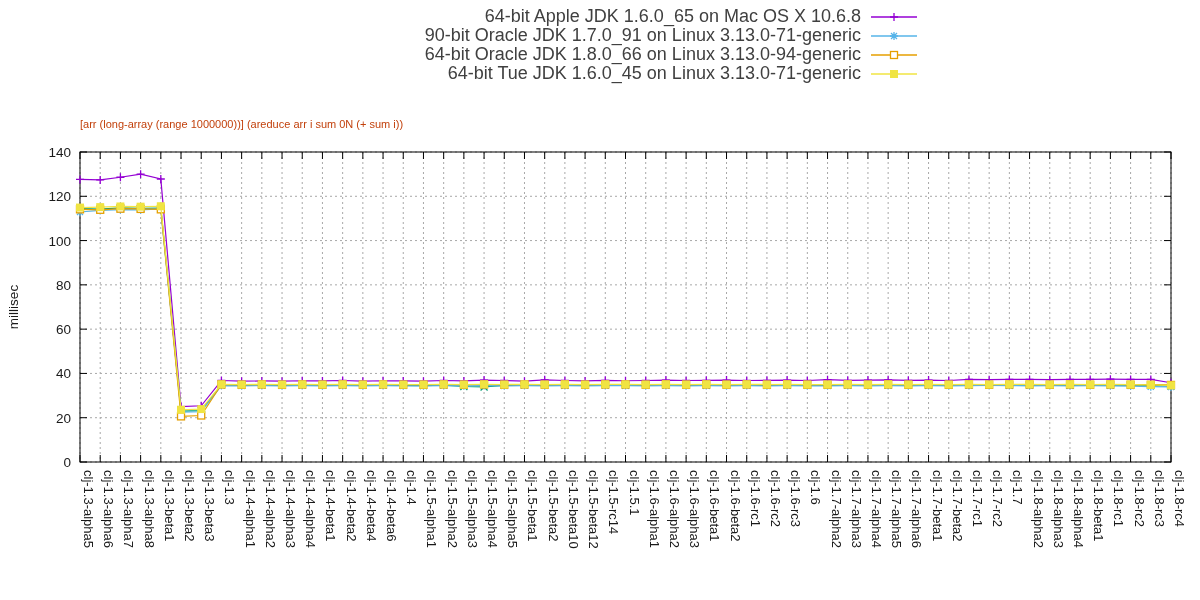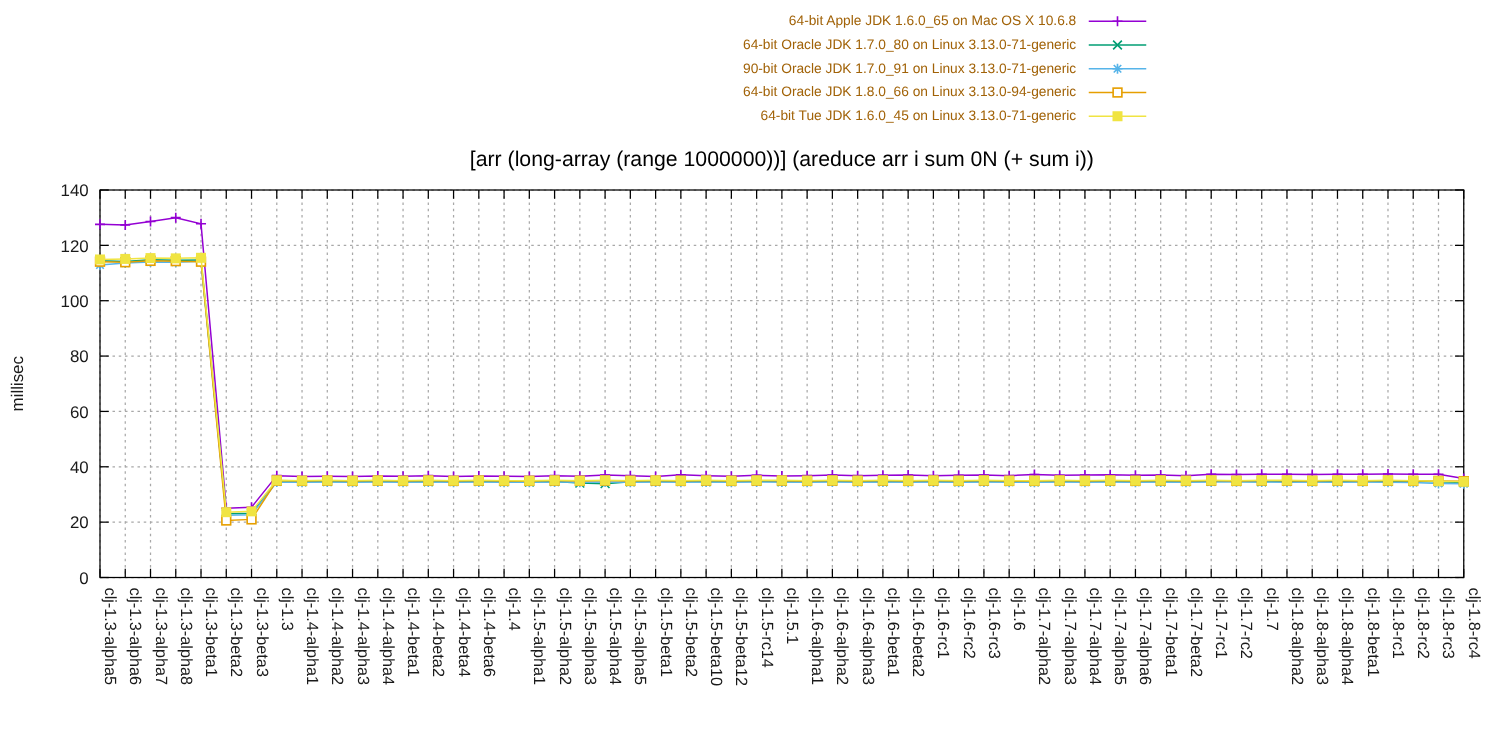--- a/index.html
+++ b/index.html
@@ -1,45 +1,36 @@
 <!DOCTYPE html>
 <html><head>
 <meta charset="utf-8">
 <style>
   html,body{margin:0;padding:0;background:#ffffff;}
   #canvas{position:relative;width:1200px;height:600px;background:#ffffff;overflow:hidden;
           font-family:"Liberation Sans", sans-serif;color:#1a1a1a;}
   #legend{position:absolute;top:7px;right:282px;}
   .legend-row{display:flex;align-items:center;justify-content:flex-end;height:19px;}
-  .legend-label{font-size:11px;color:#a16207;white-space:nowrap;text-align:right;}
+  .legend-label{font-size:18px;color:#404040;white-space:nowrap;text-align:right;}
   .legend-swatch{margin-left:9px;flex:0 0 auto;}
-  #chart-title{position:absolute;top:118px;left:80px;width:1091px;text-align:center;
-               font-size:17px;color:#000000;}
+  #chart-title{position:absolute;top:118px;left:80px;width:1091px;
+               font-size:11px;color:#c2410c;}
   #plot{position:absolute;top:0;left:0;}
 </style>
 </head>
 <body>
 
 <div id="canvas">
   <div id="legend">
       <div class="legend-row">
         <span class="legend-label">64-bit Apple JDK 1.6.0_65 on Mac OS X 10.6.8</span>
         <svg width="48" height="14" class="legend-swatch">
           <line x1="1" x2="47" y1="7" y2="7" stroke="#9400d3" stroke-width="1.3"></line>
           <g>
             <path d="M20,7H28M24,3V11" stroke="#9400d3" stroke-width="1.3"></path>
-          </g>
-        </svg>
-      </div>
-      <div class="legend-row">
-        <span class="legend-label">64-bit Oracle JDK 1.7.0_80 on Linux 3.13.0-71-generic</span>
-        <svg width="48" height="14" class="legend-swatch">
-          <line x1="1" x2="47" y1="7" y2="7" stroke="#009e73" stroke-width="1.3"></line>
-          <g>
-            <path d="M20.5,3.5L27.5,10.5M20.5,10.5L27.5,3.5" stroke="#009e73" stroke-width="1.3"></path>
           </g>
         </svg>
       </div>
       <div class="legend-row">
         <span class="legend-label">90-bit Oracle JDK 1.7.0_91 on Linux 3.13.0-71-generic</span>
         <svg width="48" height="14" class="legend-swatch">
           <line x1="1" x2="47" y1="7" y2="7" stroke="#56b4e9" stroke-width="1.3"></line>
           <g>
             <path d="M20,7H28M24,3V11M21,4L27,10M21,10L27,4" stroke="#56b4e9" stroke-width="1.3"></path>
           </g>

